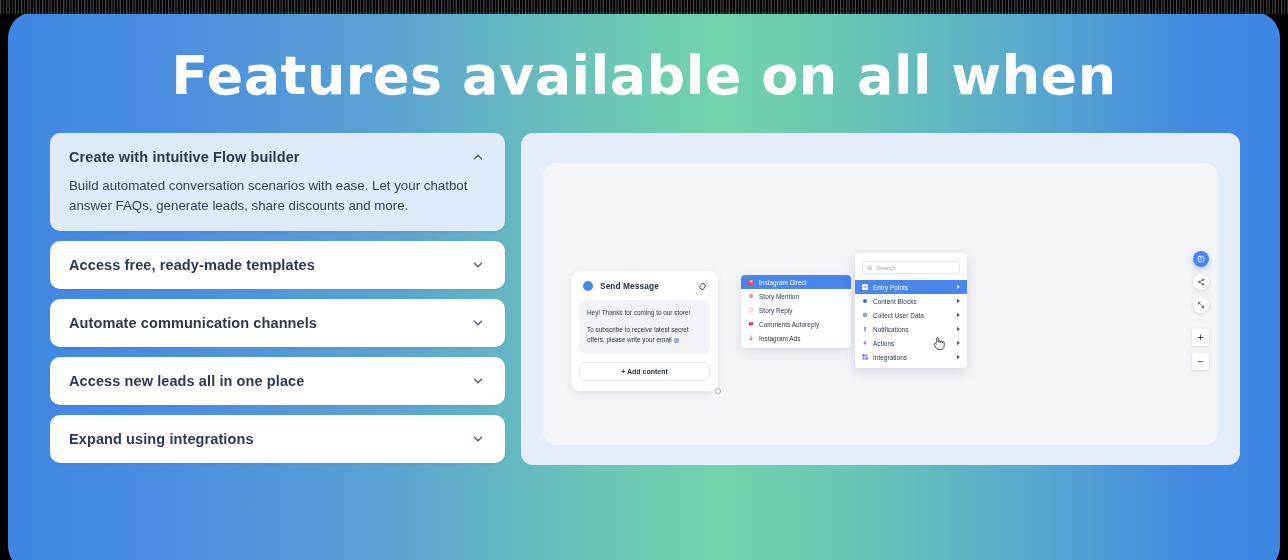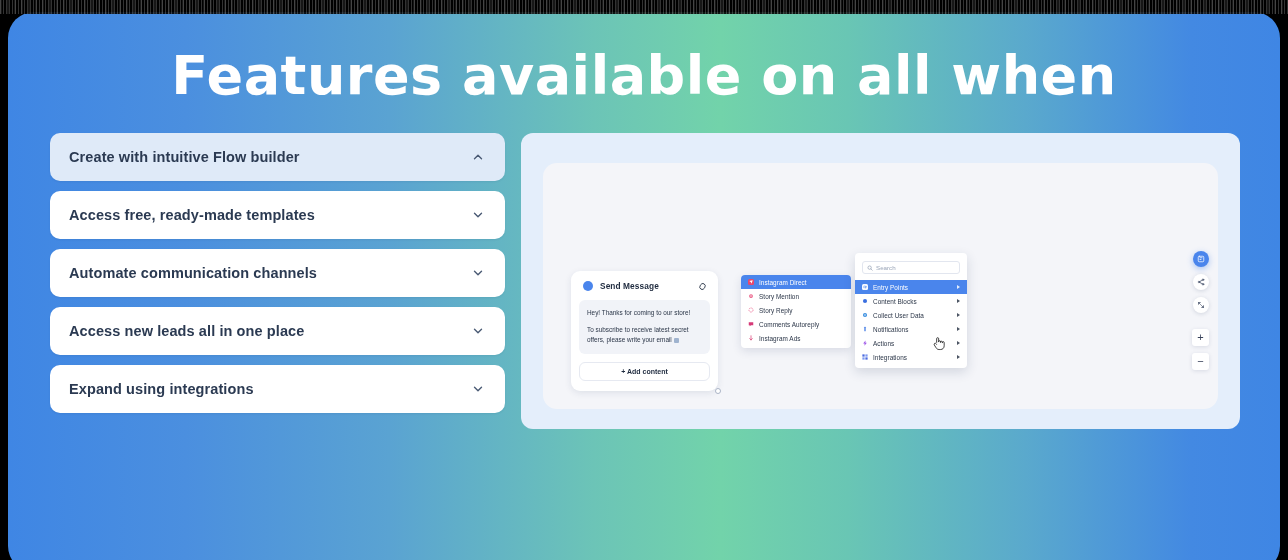--- a/index.html
+++ b/index.html
@@ -83,21 +83,21 @@
     margin-top: 11px;
     font-size: 13.3px;
     line-height: 1.47;
     color: #34415a;
     max-width: 410px;
   }
 
   
   #preview-panel {
     flex: 1;
-    height: 296px;
+    height: 332px;
     background: #e4eefb;
     border-radius: 12px 12px 12px 12px;
     padding: 32px 28px;
     position: relative;
   }
   #flow-canvas {
     position: absolute;
     left: 22px; top: 30px; right: 22px; bottom: 20px;
     background: #f4f5f9;
     border-radius: 14px;
@@ -246,20 +246,21 @@
 
     <div id="accordion-list">
 
       <div class="accordion-item expanded">
         <div class="accordion-head">
           <span class="accordion-title">Create with intuitive Flow builder</span>
           <svg class="chev" viewBox="0 0 16 16" fill="none" stroke="currentColor" stroke-width="1.6" stroke-linecap="round" stroke-linejoin="round">
               <polyline points="4,10 8,6 12,10"></polyline>
             </svg>
         </div>
+        <div class="accordion-body">Build automated conversation scenarios with ease. Let your chatbot answer FAQs, generate leads, share discounts and more.</div>
       </div>
 
       <div class="accordion-item">
         <div class="accordion-head">
           <span class="accordion-title">Access free, ready-made templates</span>
           <svg class="chev" viewBox="0 0 16 16" fill="none" stroke="currentColor" stroke-width="1.6" stroke-linecap="round" stroke-linejoin="round">
               <polyline points="4,6 8,10 12,6"></polyline>
             </svg>
         </div>
       </div>

